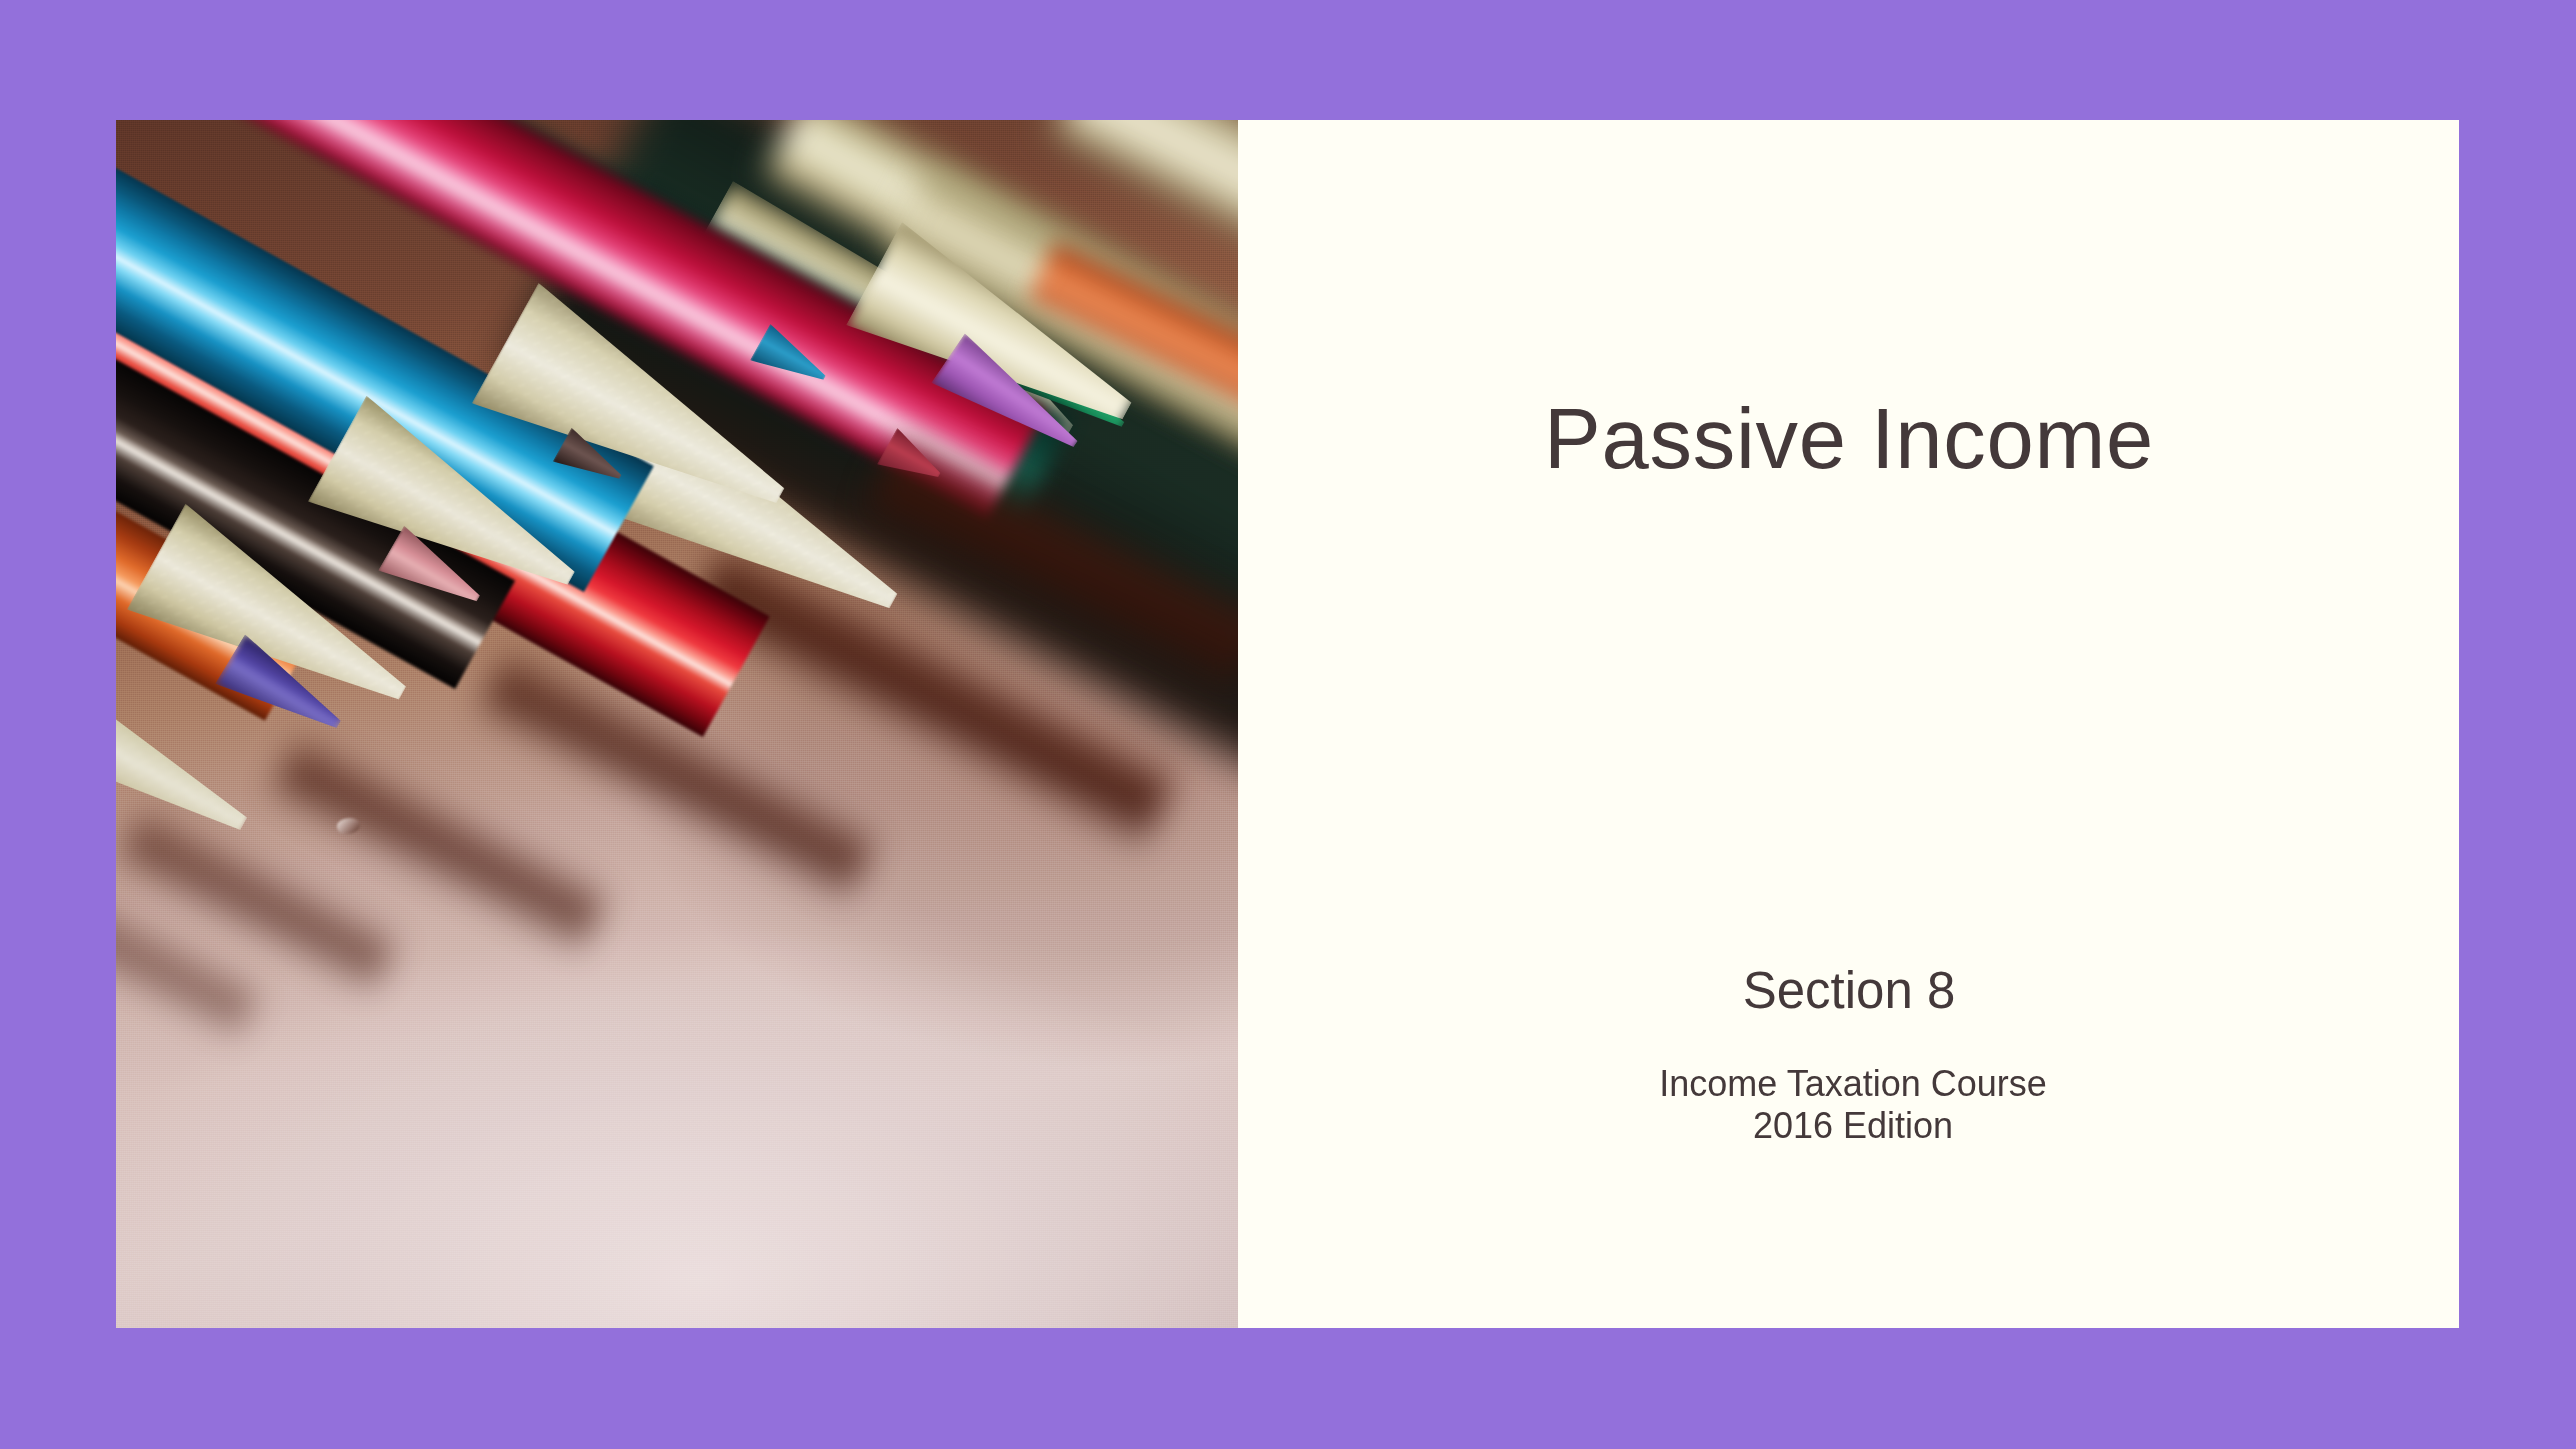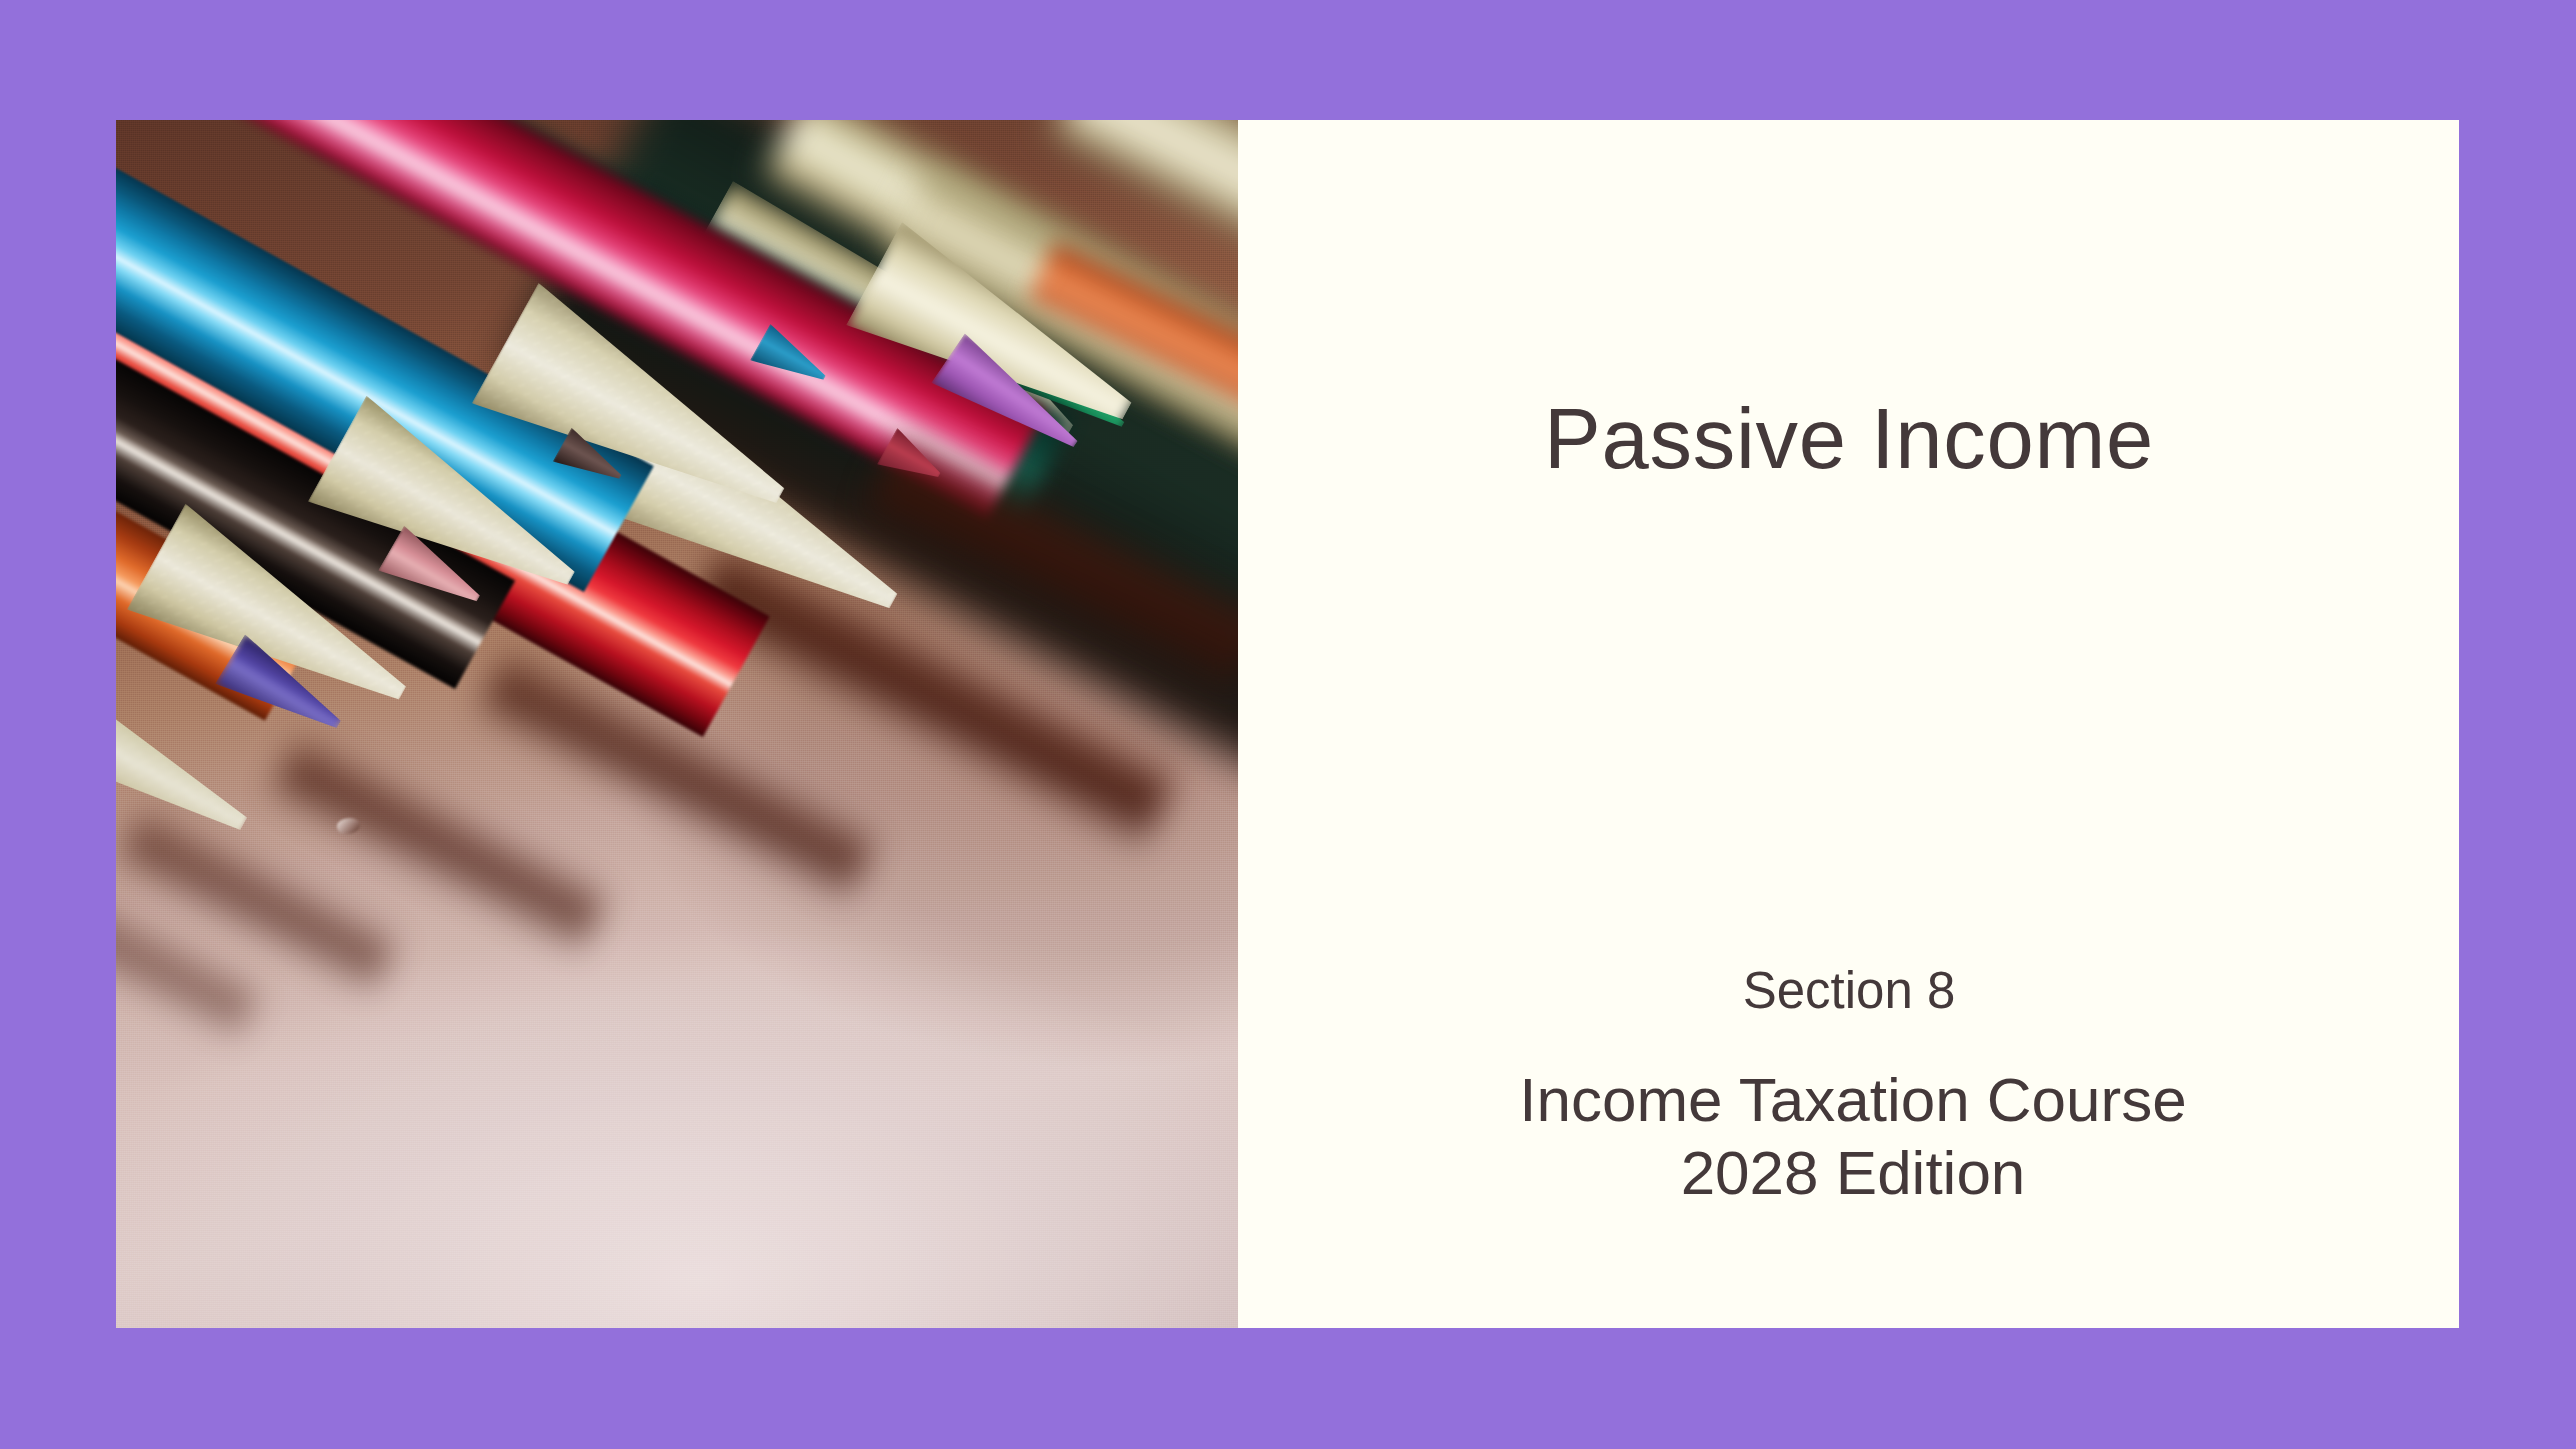--- a/index.html
+++ b/index.html
@@ -394,21 +394,21 @@
     line-height: 1.1;
   }
 
   .course-block {
     position: absolute;
     left: 8px; right: 0;
     top: 943px;
     text-align: center;
     color: #44393a;
     font-family: "Liberation Sans", sans-serif;
-    font-size: 62px;
+    font-size: 36px;
     font-weight: 300;
     line-height: 1.18;
   }
   .course-block .ln { display: block; }
 </style>
 </head>
 <body>
 
 <div id="slide">
 
@@ -468,20 +468,20 @@
     </div>
 
     <div id="text-panel">
 
       <div class="slide-title">Passive Income</div>
 
       <div class="section-label">Section 8</div>
 
       <div class="course-block">
         <span class="ln">Income Taxation Course</span>
-        <span class="ln">2028 Edition</span>
+        <span class="ln">2016 Edition</span>
       </div>
 
     </div>
 
   </div>
 </div>
 
 
 </body></html>

